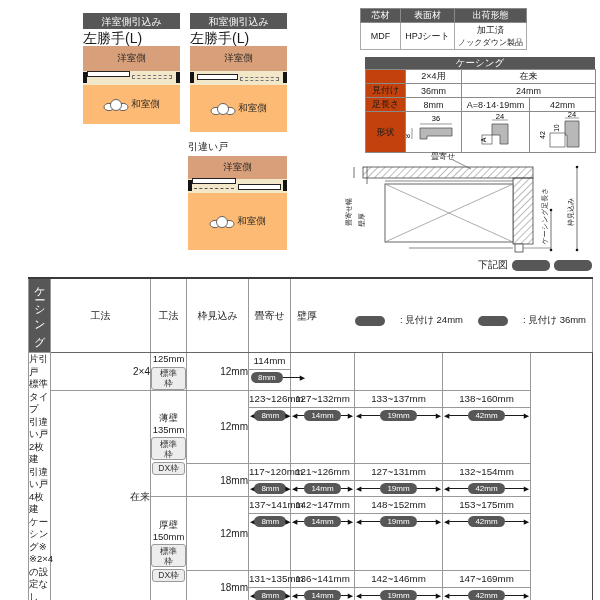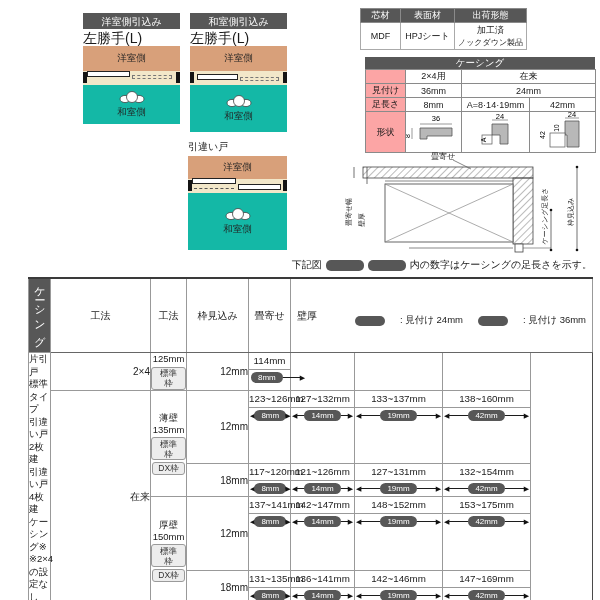--- a/index.html
+++ b/index.html
@@ -21,37 +21,37 @@
   .post.l{left:0;} .post.r{right:0;}
   .panel{position:absolute;height:6px;background:#fff;border:1.3px solid #222;box-sizing:border-box;}
   .panel.dashed{height:4px;background:transparent;border:1px dashed #777;}
   .track.v1 .panel.solid{left:4px;top:0px;width:44%;}
   .track.v1 .panel.dashed{left:51%;top:4px;width:41%;}
   .track.v2 .panel.solid{left:7px;top:3px;width:42%;}
   .track.v2 .panel.dashed{left:52%;top:6px;width:40%;}
   .track.v3 .panel.solid{left:4px;top:-1px;width:44%;}
   .track.v3 .panel.solid2{position:absolute;left:50%;top:5px;width:44%;height:6px;background:#fff;border:1.3px solid #222;box-sizing:border-box;}
   .track.v3 .dots{position:absolute;left:6px;top:9px;width:40%;border-top:1.5px dashed #555;}
-  .room-bottom{background:#14b8a6;display:flex;flex-direction:column;align-items:center;justify-content:center;gap:2px;}
+  .room-bottom{background:#fdba74;display:flex;flex-direction:row;align-items:center;justify-content:center;gap:2px;}
   .rblabel{font-size:9.5px;color:#222;}
   .dlabel{position:absolute;font-size:10px;height:12px;line-height:12px;}
 
   
   table.mat{position:absolute;left:360px;top:8px;width:166px;border-collapse:collapse;table-layout:fixed;border-radius:11px;}
   table.mat th{background:#575757;color:#fff;font-weight:normal;font-size:9px;height:13px;border:1px solid #8a8a8a;padding:0;}
   table.mat td{font-size:9px;text-align:center;border:1px solid #aaa;padding:1px 0;}
   .ship2{font-size:8px;}
 
   
   .casing{position:absolute;left:365px;top:57px;width:230px;}
   .chead{background:#575757;color:#fff;font-size:9.5px;height:12px;line-height:12px;text-align:center;}
   table.ctab{width:100%;border-collapse:collapse;table-layout:fixed;}
   table.ctab td{border:1px solid #8a8a8a;font-size:9px;text-align:center;height:13px;padding:0;}
   table.ctab tr.shapes td{height:40px;}
-  td.clabel{background:#fca5a5;}
+  td.clabel{background:#c2410c;}
 
   
   svg.tech{position:absolute;left:345px;top:150px;}
   svg.tech text{font-family:"Liberation Sans","DejaVu Sans",sans-serif;fill:#222;}
 
   
   .note{position:absolute;top:258px;right:8px;height:14px;display:flex;align-items:center;font-size:10px;gap:4px;}
   .npill{display:inline-block;width:38px;height:11px;border-radius:5px;background:#575757;}
 
   
@@ -265,21 +265,20 @@
     <text x="228" y="62" font-size="7" text-anchor="middle" transform="rotate(-90 228 62)">枠見込み</text>
     <rect x="170" y="94" width="8" height="8" fill="#fff" stroke="#444" stroke-width="0.8"></rect>
     <line x1="64" y1="98" x2="168" y2="98" stroke="#555" stroke-width="0.7"></line>
     <line x1="178" y1="98" x2="206" y2="98" stroke="#555" stroke-width="0.6"></line>
   </svg>
 
   <div class="note">
     <span>下記図</span>
     <span class="npill"></span>
     <span class="npill"></span>
-    <span>内の数字はケーシングの足長さを示す。</span>
   </div>
 
   <table class="main">
     <colgroup>
       <col style="width:22px">
         <col style="width:100px">
         <col style="width:36px">
         <col style="width:62px">
         <col style="width:42px">
       <col style="width:64px">

